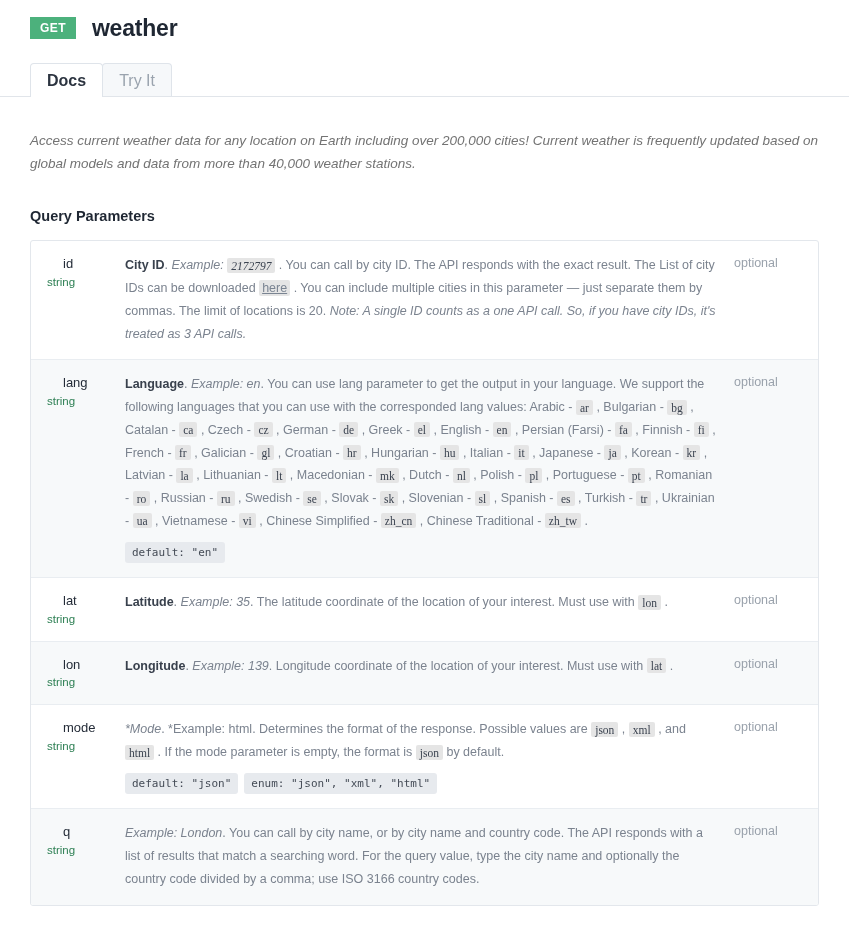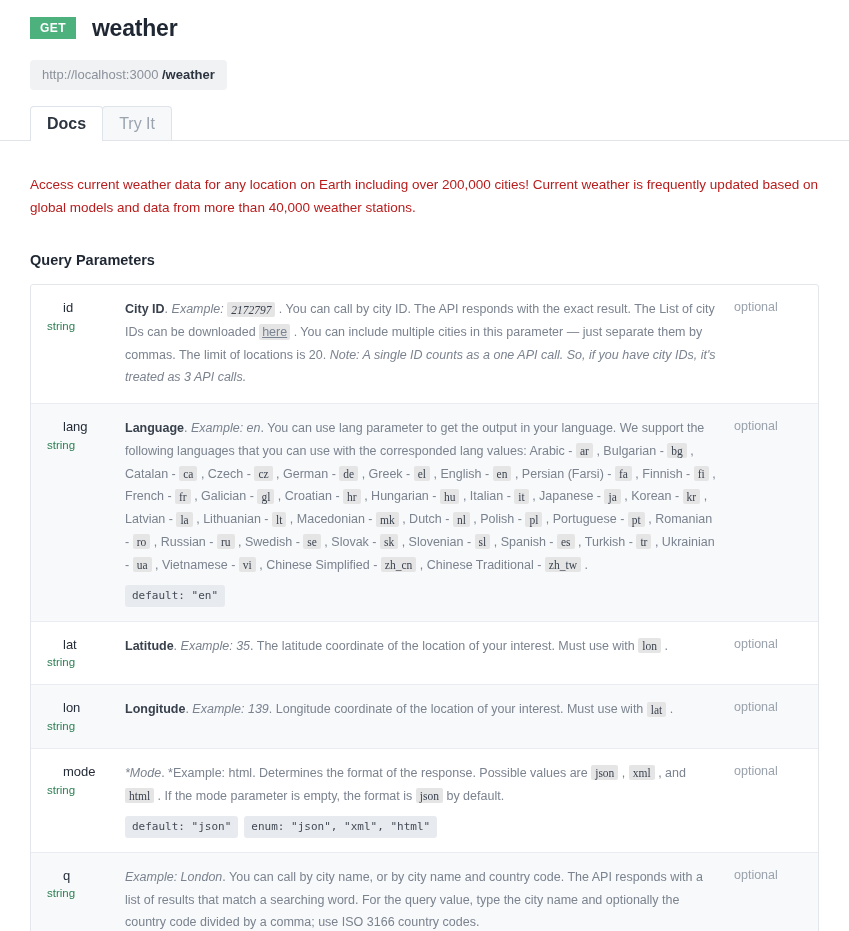--- a/index.html
+++ b/index.html
@@ -90,22 +90,23 @@
     height: 1px;
     background: #e1e5ea;
   }
 
   
   .content { padding: 0 30px; }
   .intro {
     margin-top: 32px;
     font-size: 13.5px;
     line-height: 1.72;
-    color: #b91c1c;
+    color: #737373;
     max-width: 790px;
+    font-style: italic;
   }
   .section-title {
     margin-top: 33px;
     font-size: 14.5px;
     font-weight: bold;
     color: #1f2733;
   }
 
   
   .param-table {
@@ -198,24 +199,20 @@
 <body>
 
 <div class="page">
 
   <div class="header">
     <div class="title-row">
       <span class="method-badge">GET</span>
       <span class="endpoint-title">weather</span>
     </div>
 
-    <div class="url-bar">
-      <span class="url-base">http://localhost:3000</span>
-      <span class="url-path">/weather</span>
-    </div>
 
     <div class="tabs-wrap">
       <div class="tabs">
         <div class="tab active">
           <span>Docs</span>
         </div>
         <div class="tab inactive">
           <span>Try It</span>
         </div>
       </div>

